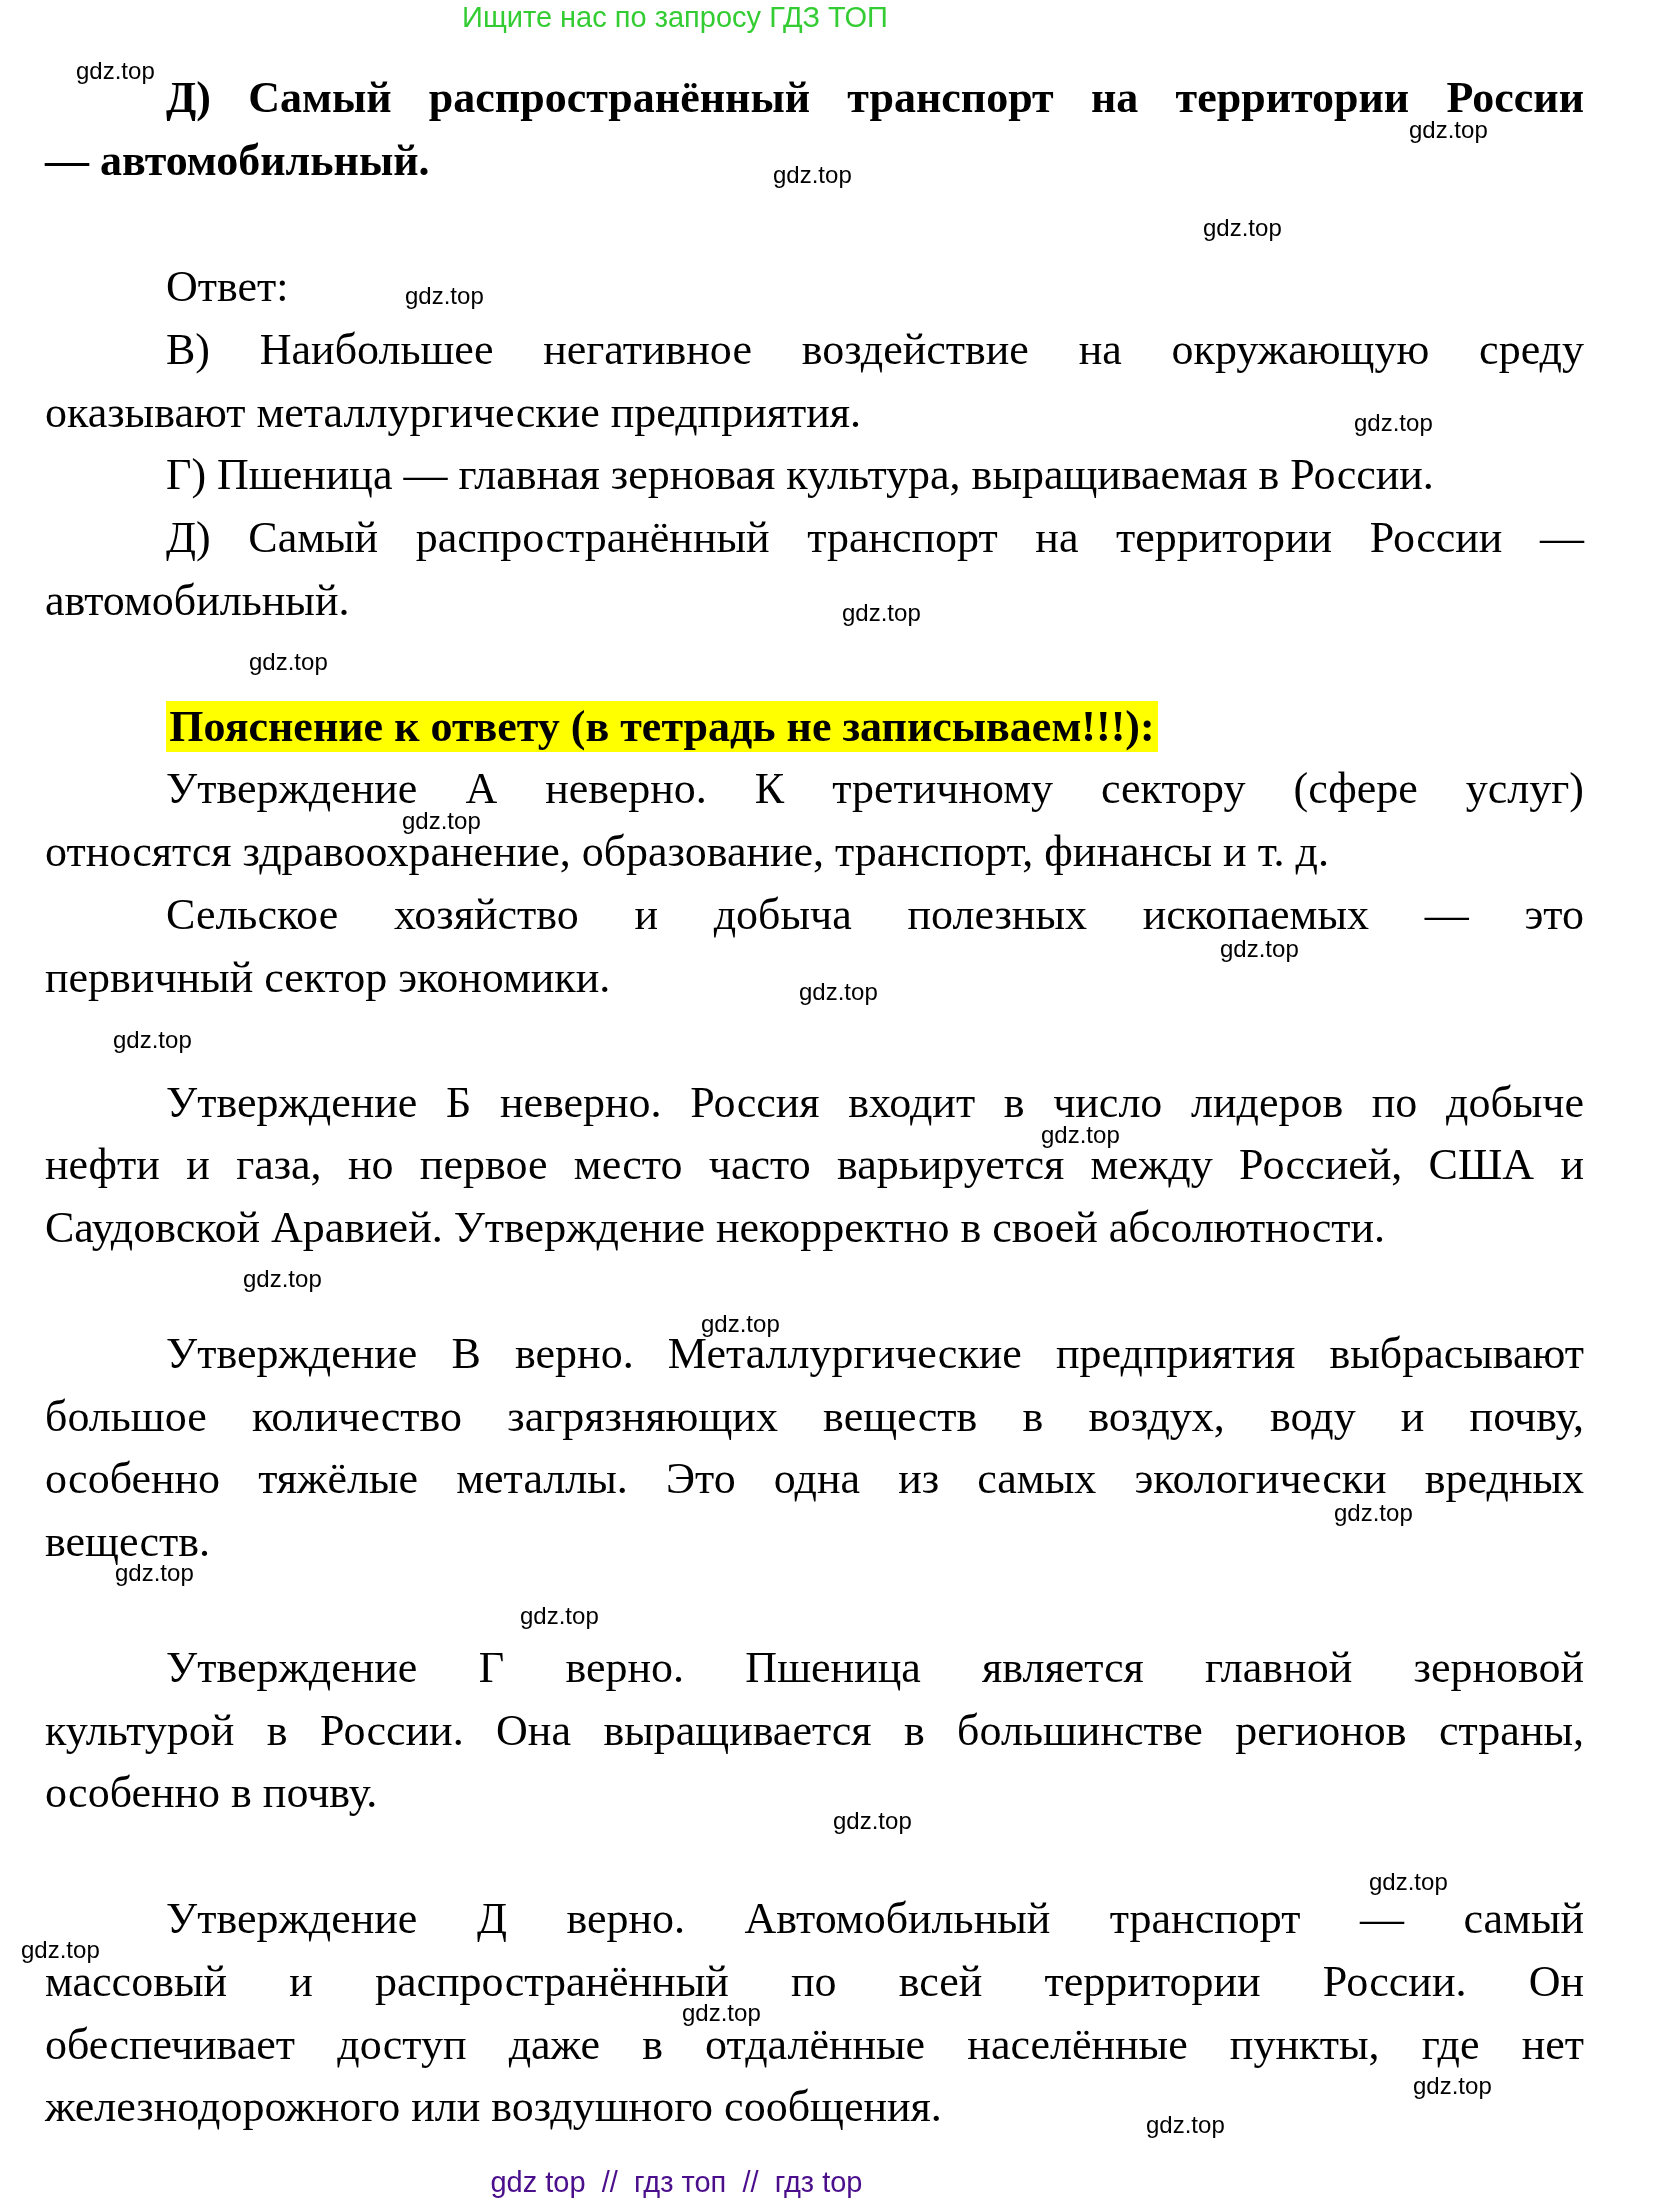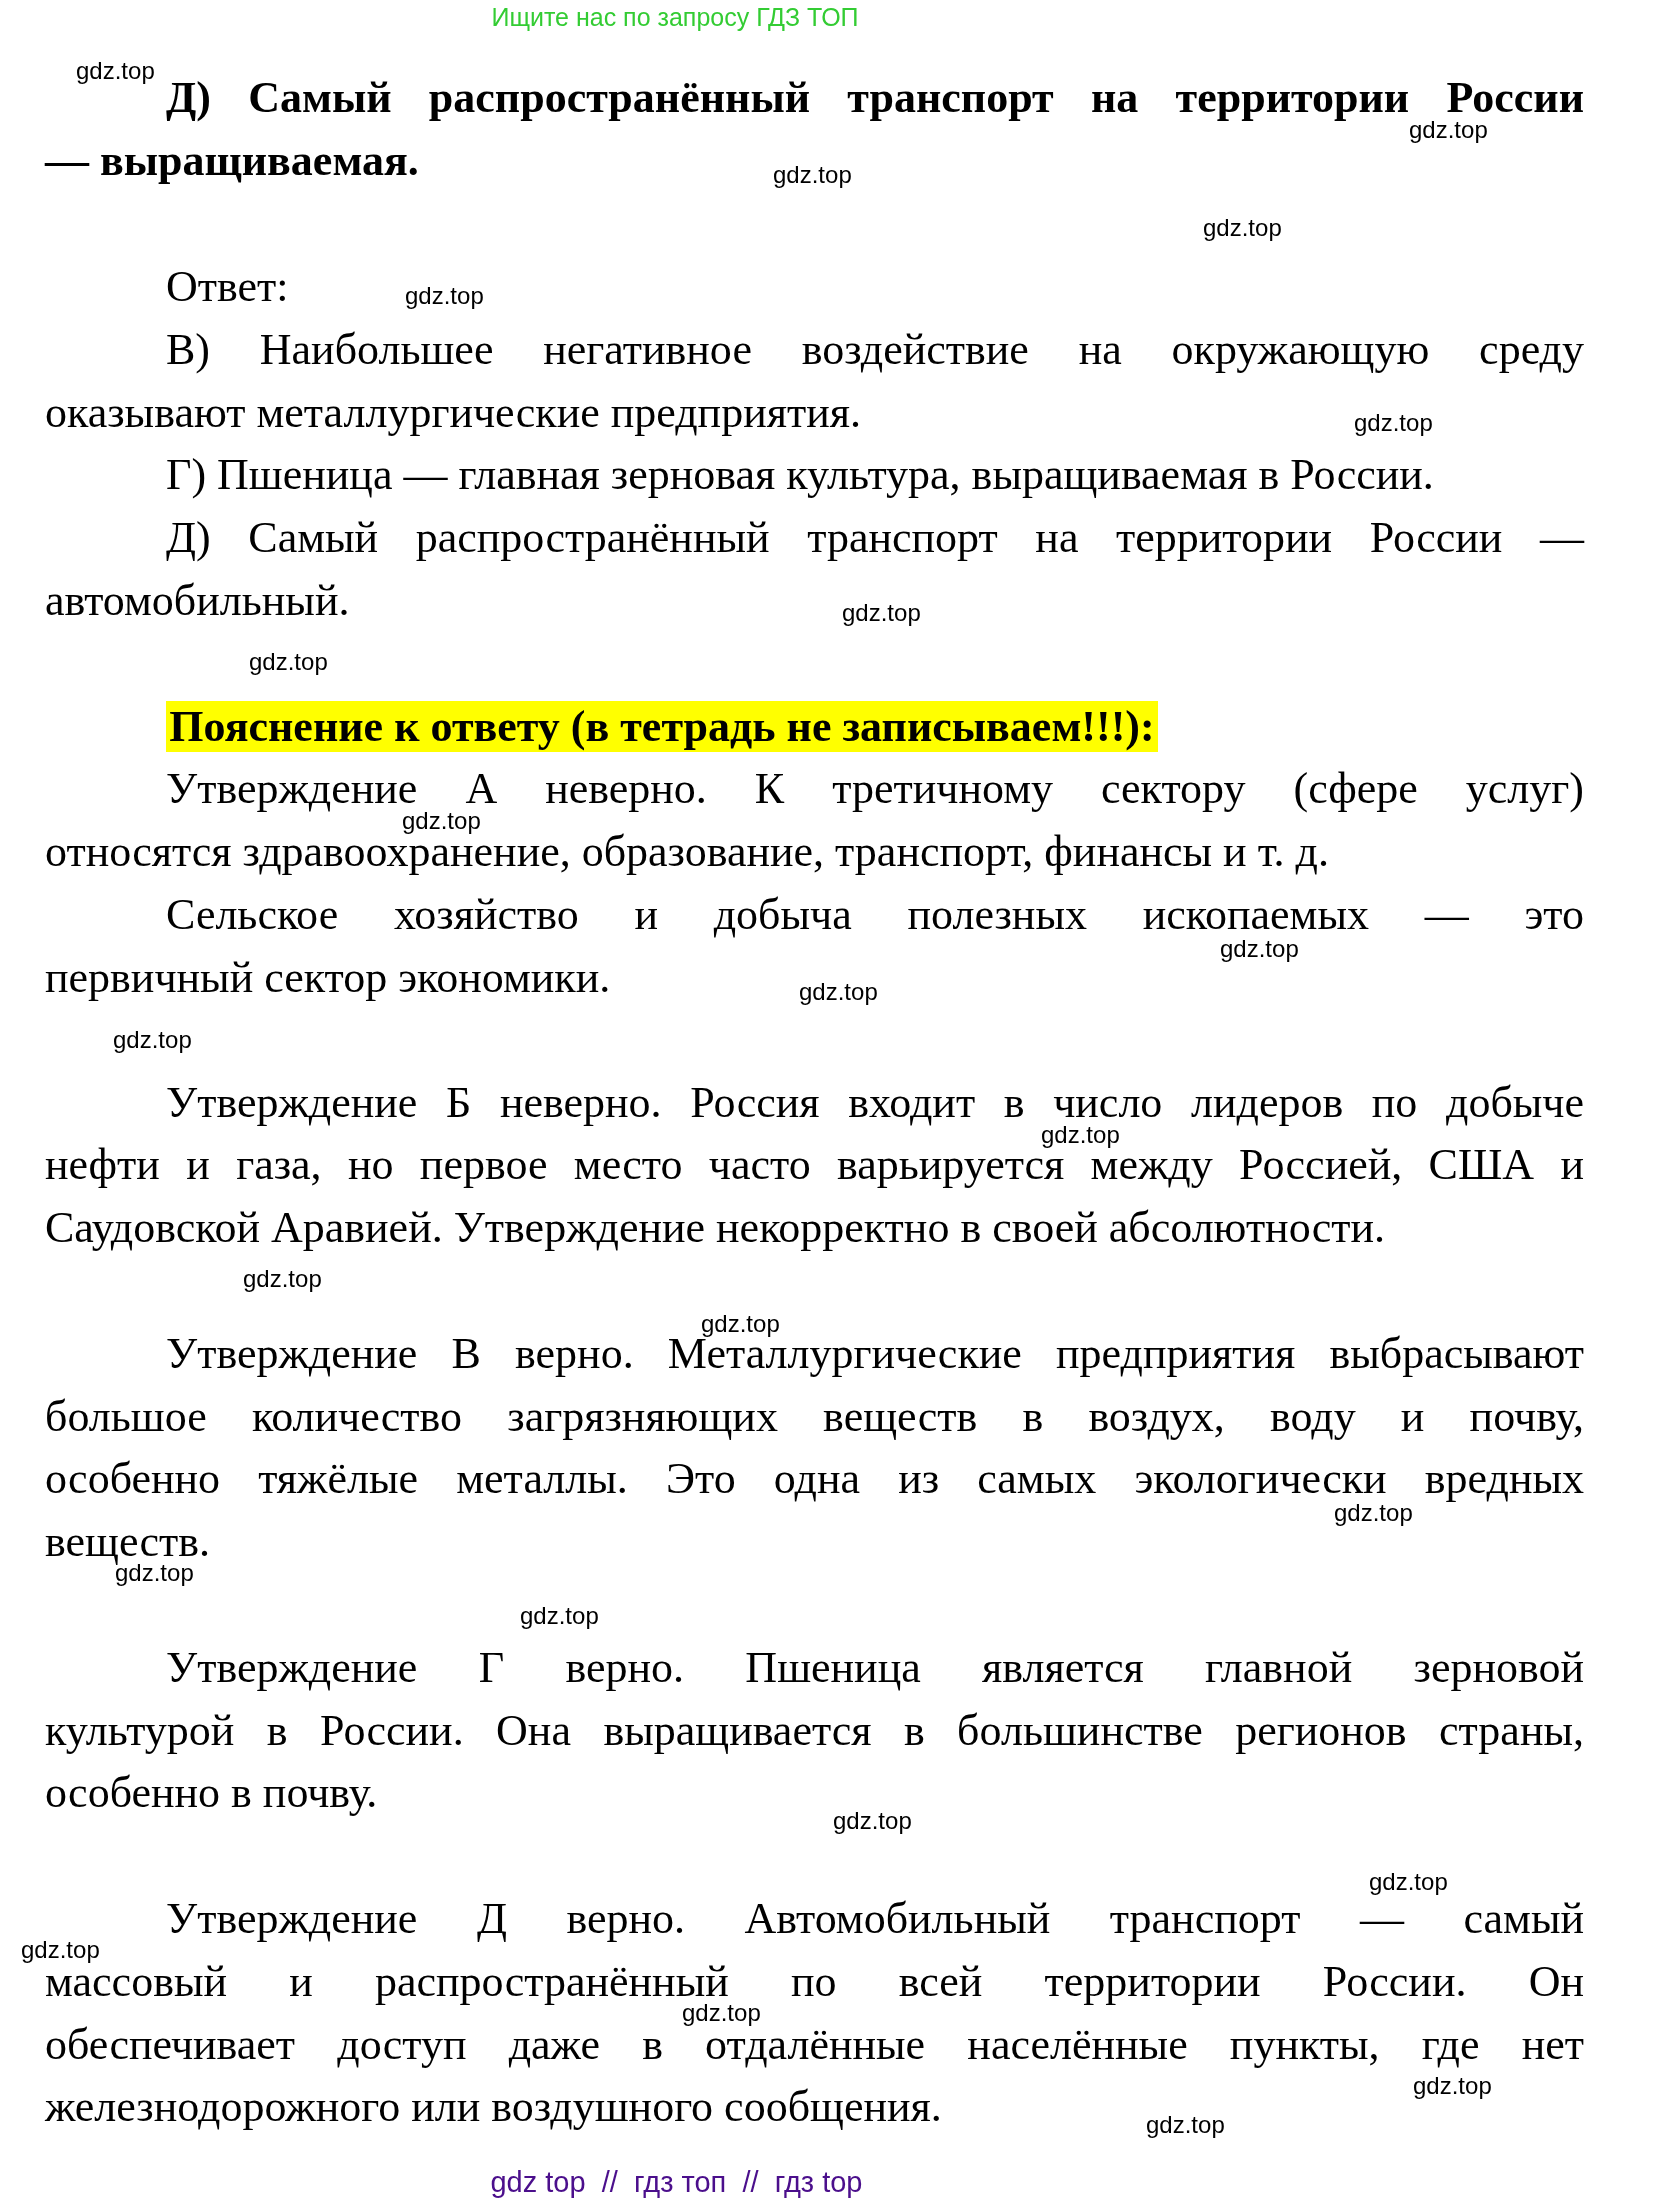--- a/index.html
+++ b/index.html
@@ -1,35 +1,35 @@
 <!DOCTYPE html>
 <html style="font-size:13px"><head>
 <meta charset="utf-8">
 <style>
   html, body { margin:0; padding:0; background:#ffffff; }
   body { width:1665px; height:2205px; position:relative; overflow:hidden; }
   .top-banner { position:absolute; top:0; left:0; width:1350px; text-align:center;
-    font-family:"Liberation Sans", sans-serif; font-size:25px; color:#33cc33; line-height:34px; }
+    font-family:"Liberation Sans", sans-serif; font-size:29px; color:#33cc33; line-height:34px; }
   .line { position:absolute; left:45px; width:1539px; font-family:"Liberation Serif", serif;
     font-size:44px; color:#000; line-height:51px; white-space:nowrap; }
   .just { text-align:justify; text-align-last:justify; }
   .indent { left:166px; width:1418px; }
   .bold { font-weight:bold; }
   .hl { background:#ffff00; display:inline-block; padding:0 3.3px; }
   .wm { position:absolute; font-family:"Liberation Sans", sans-serif; font-size:24px; color:#000; line-height:28px; }
   .footer { position:absolute; top:2165px; left:0; width:1353px; text-align:center;
     font-family:"Liberation Sans", sans-serif; font-size:29px; color:#4b0f8c; line-height:34px; white-space:pre; }
 </style>
 </head>
 <body>
 
 <div class="top-banner">Ищите нас по запросу ГДЗ ТОП</div>
 
 <div class="line indent just bold" style="top:72px;">Д) Самый распространённый транспорт на территории России</div>
-<div class="line bold" style="top:135px;">— выращиваемая.</div>
+<div class="line bold" style="top:135px;">— автомобильный.</div>
 
 <div class="line indent" style="top:261px;">Ответ:</div>
 <div class="line indent just" style="top:324px;">В) Наибольшее негативное воздействие на окружающую среду</div>
 <div class="line" style="top:387px;">оказывают металлургические предприятия.</div>
 <div class="line indent" style="top:449px;">Г) Пшеница — главная зерновая культура, выращиваемая в России.</div>
 <div class="line indent just" style="top:512px;">Д) Самый распространённый транспорт на территории России —</div>
 <div class="line" style="top:575px;">автомобильный.</div>
 
 <div class="line indent bold" style="top:701px;"><span class="hl">Пояснение к ответу (в тетрадь не записываем!!!):</span></div>
 

